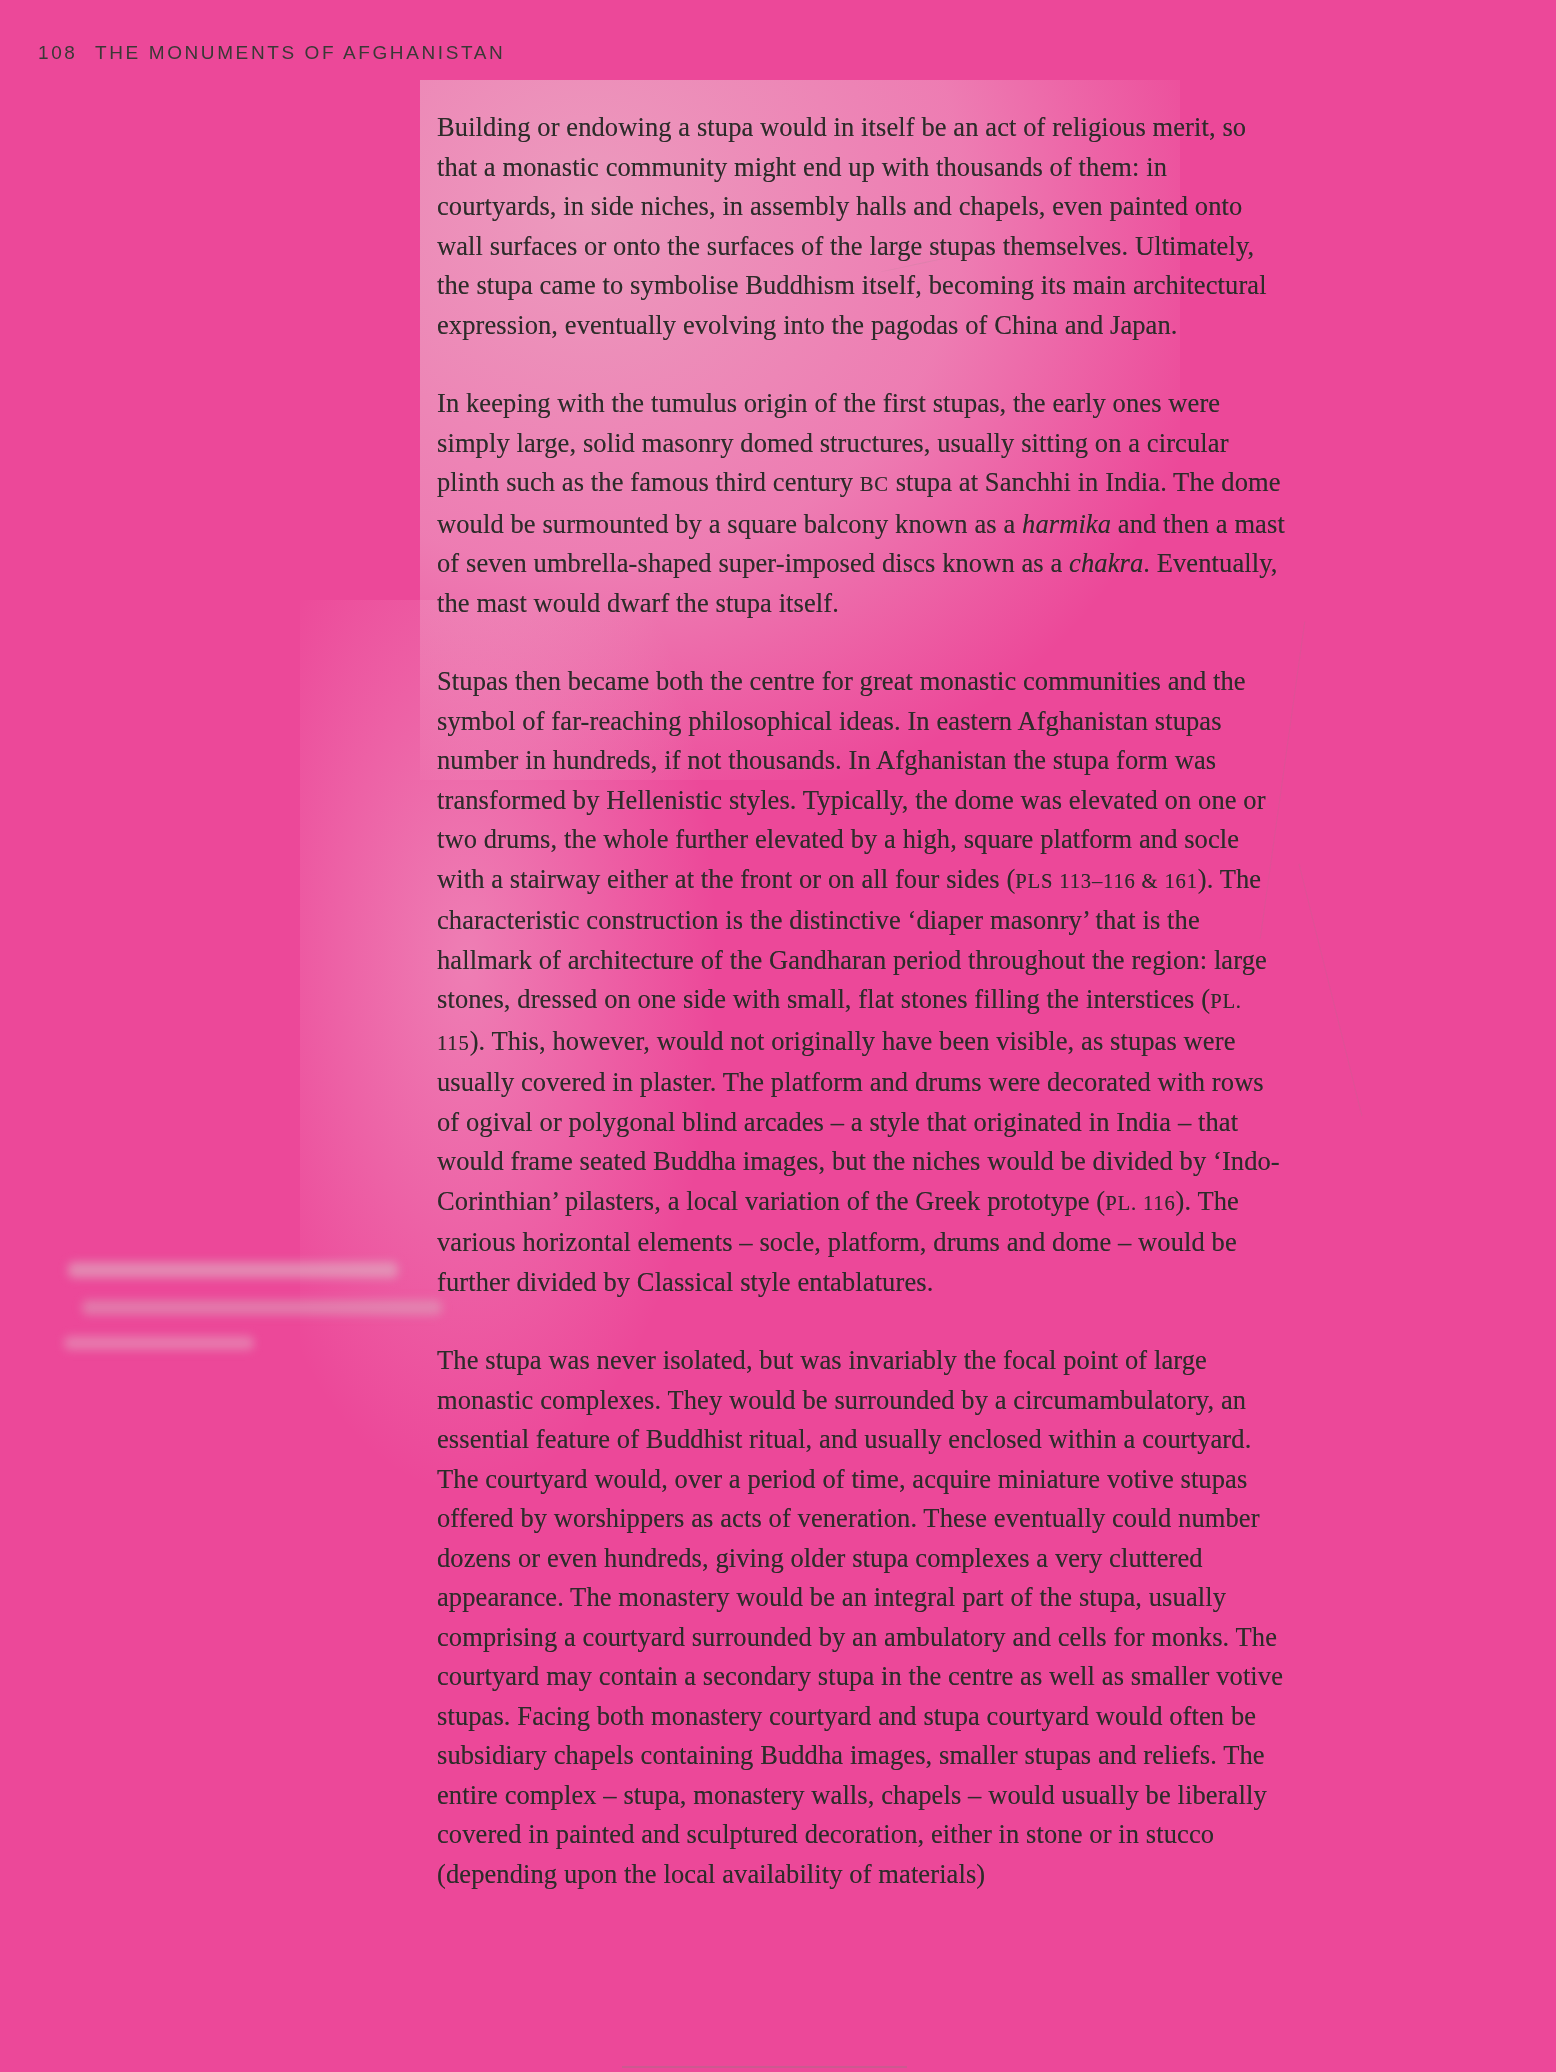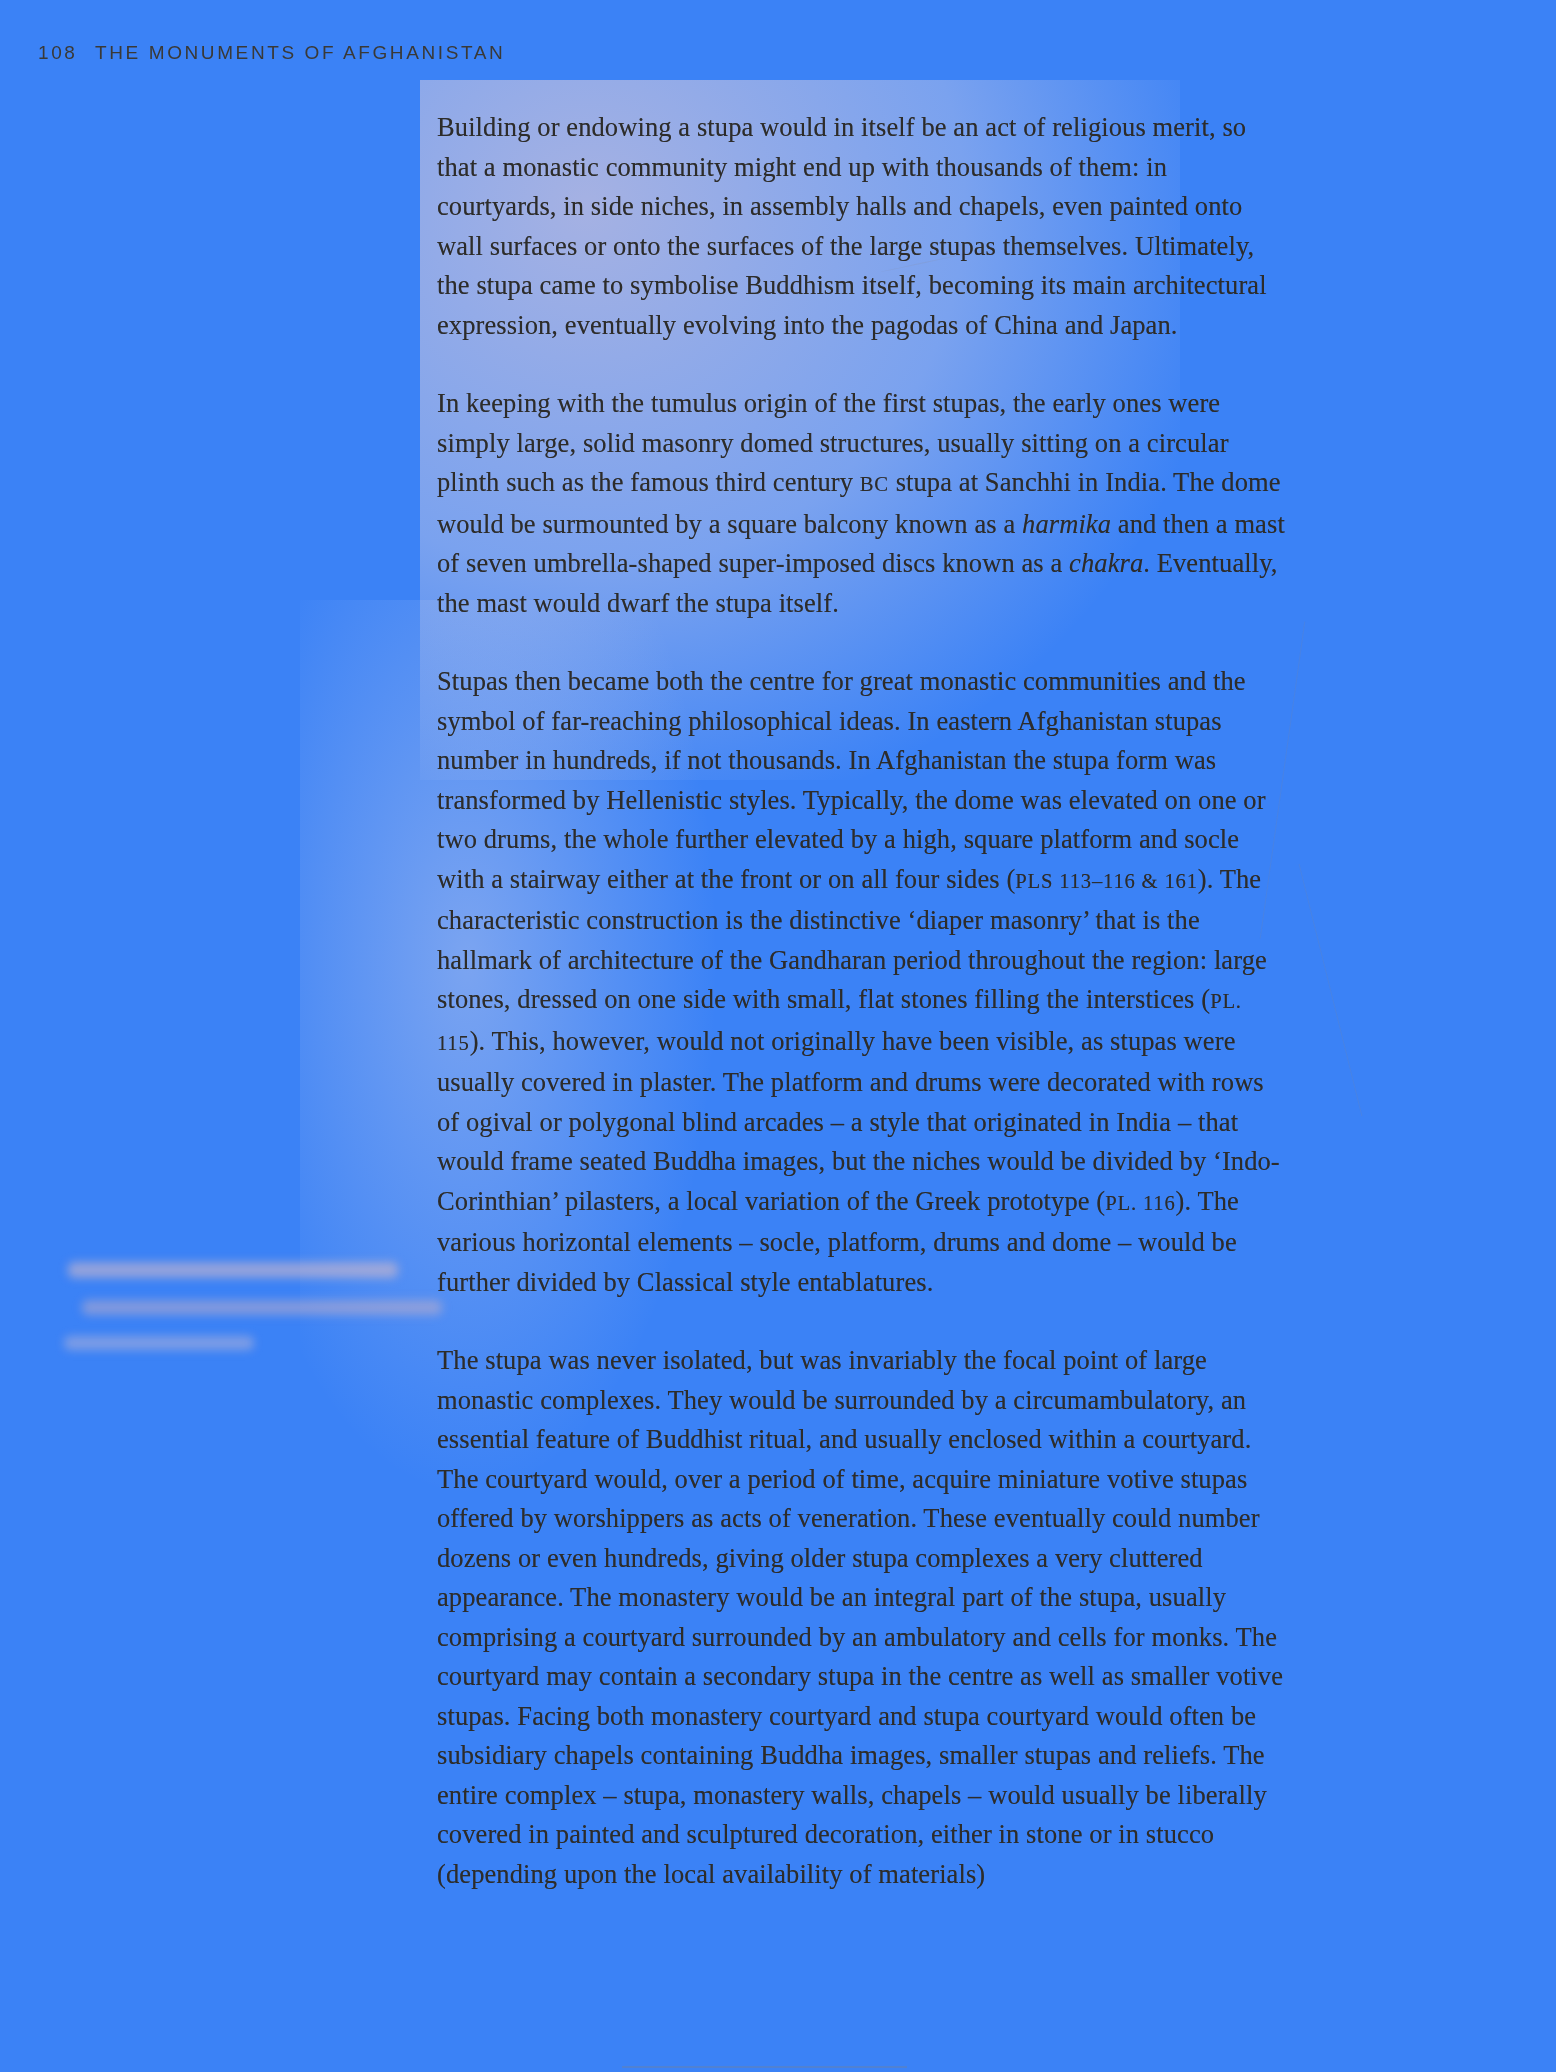--- a/index.html
+++ b/index.html
@@ -4,21 +4,21 @@
 <style>
   html, body {
     margin: 0;
     padding: 0;
     background: #ffffff;
   }
   .page {
     position: relative;
     width: 1556px;
     height: 2072px;
-    background: #3b82f6;
+    background: #ec4899;
     overflow: hidden;
     font-family: "Liberation Serif", serif;
   }
   
   .tint-top {
     position: absolute;
     left: 420px; top: 80px;
     width: 760px; height: 700px;
     background: radial-gradient(ellipse at 22% 18%,
                 rgba(236,209,214,0.60) 0%,

